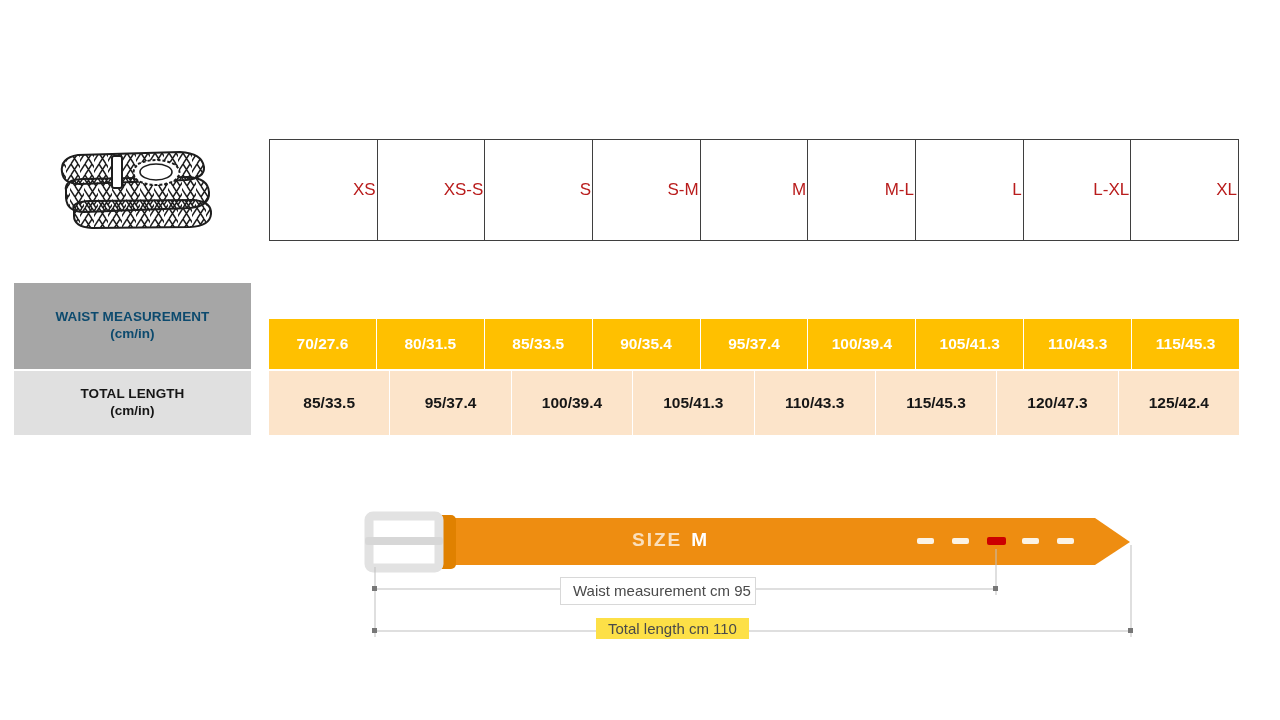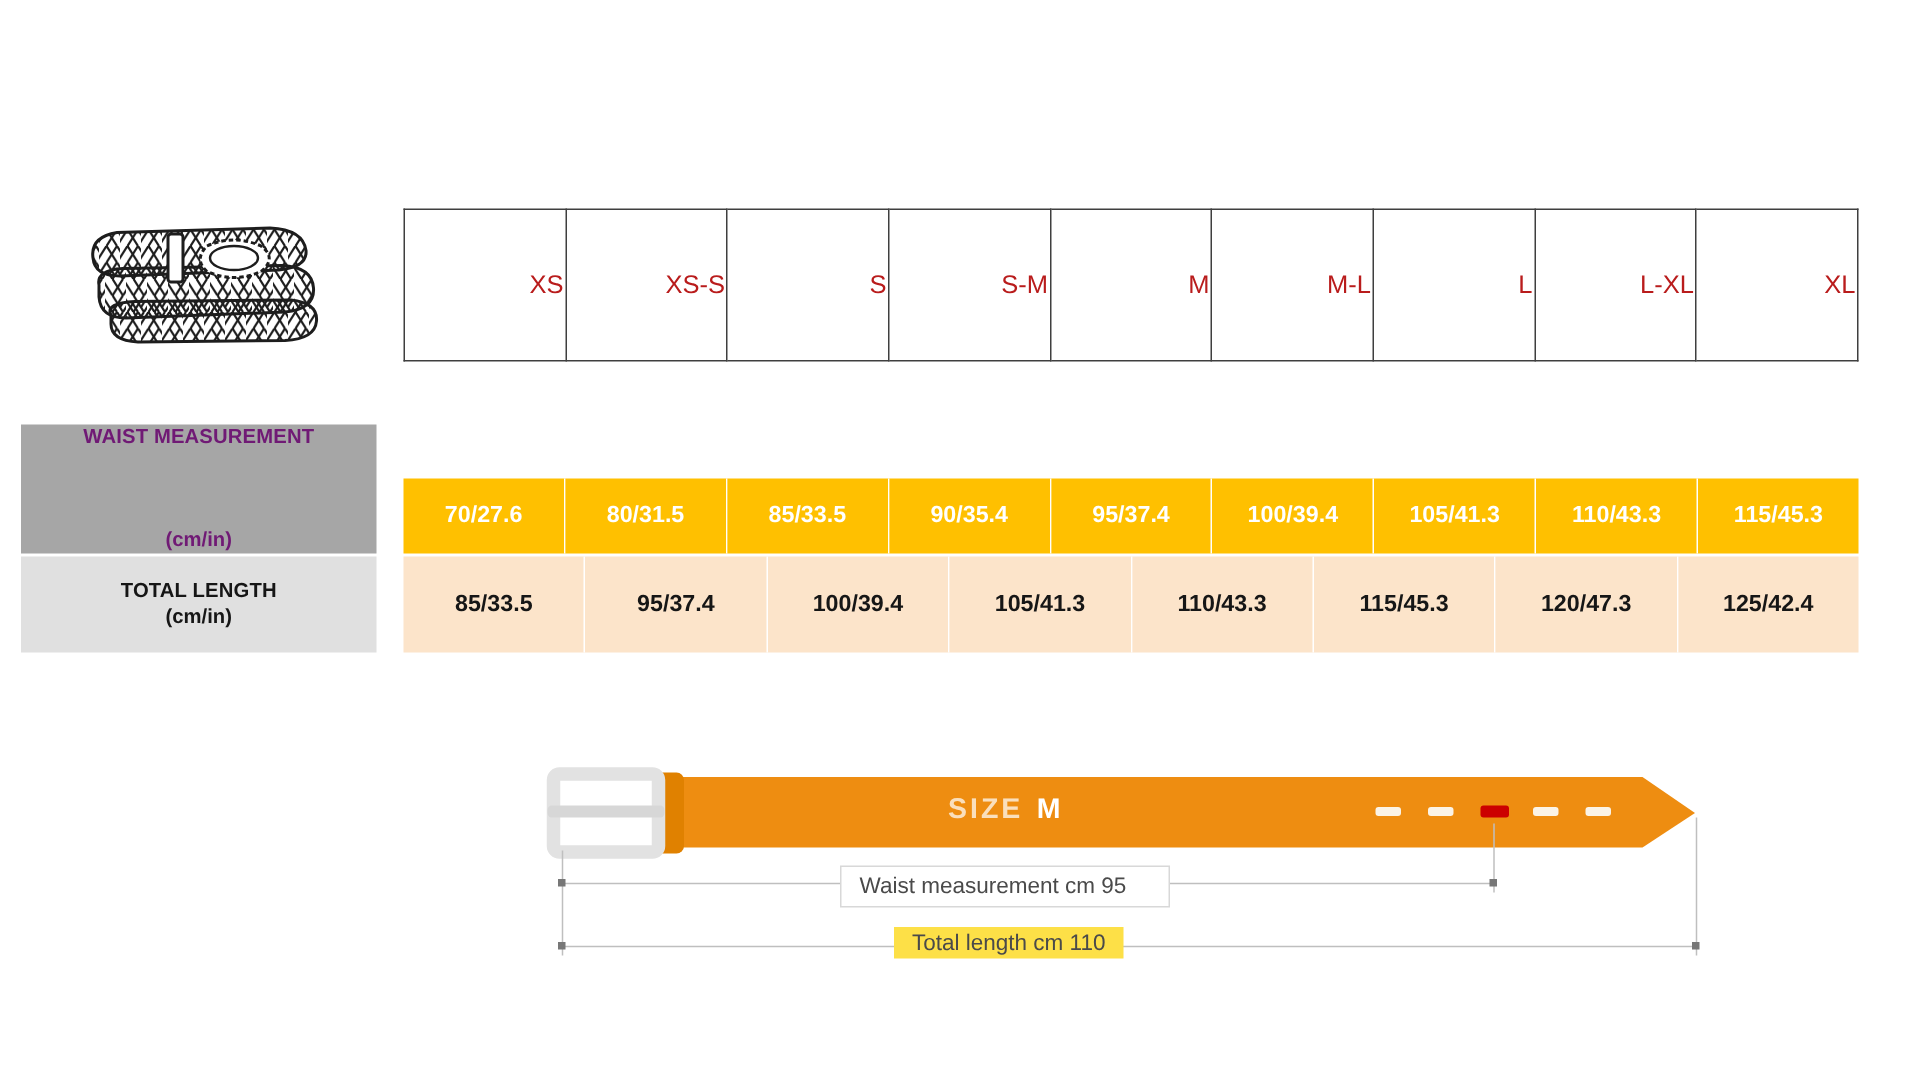--- a/index.html
+++ b/index.html
@@ -58,22 +58,21 @@
     margin-left: 14px;
     display: flex;
     flex-direction: column;
     align-items: center;
     justify-content: center;
     text-align: center;
     line-height: 1.25;
   }
   #waist-label {
     background: #a6a6a6;
-    color: #701a75;
-    justify-content: space-between;
+    color: #0c4a6e;
   }
   #length-label {
     background: #e0e0e0;
     color: #161616;
   }
   .row-label .lab-main {
     font-size: 13.5px;
     font-weight: bold;
     letter-spacing: 0.1px;
   }
@@ -136,21 +135,21 @@
     margin-left: 9px;
     letter-spacing: 0;
   }
 
   .dim-label-boxed {
     position: absolute;
     background: #ffffff;
     border: 1px solid #d8d8d8;
     font-size: 15px;
     color: #4a4a4a;
-    padding: 4px 28px 5px 12px;
+    padding: 4px 4px 5px 12px;
     white-space: nowrap;
   }
   #waist-dim-label {
     left: 560px;
     top: 577px;
   }
   .dim-label-plain {
     position: absolute;
     background: #fde047;
     font-size: 15px;

